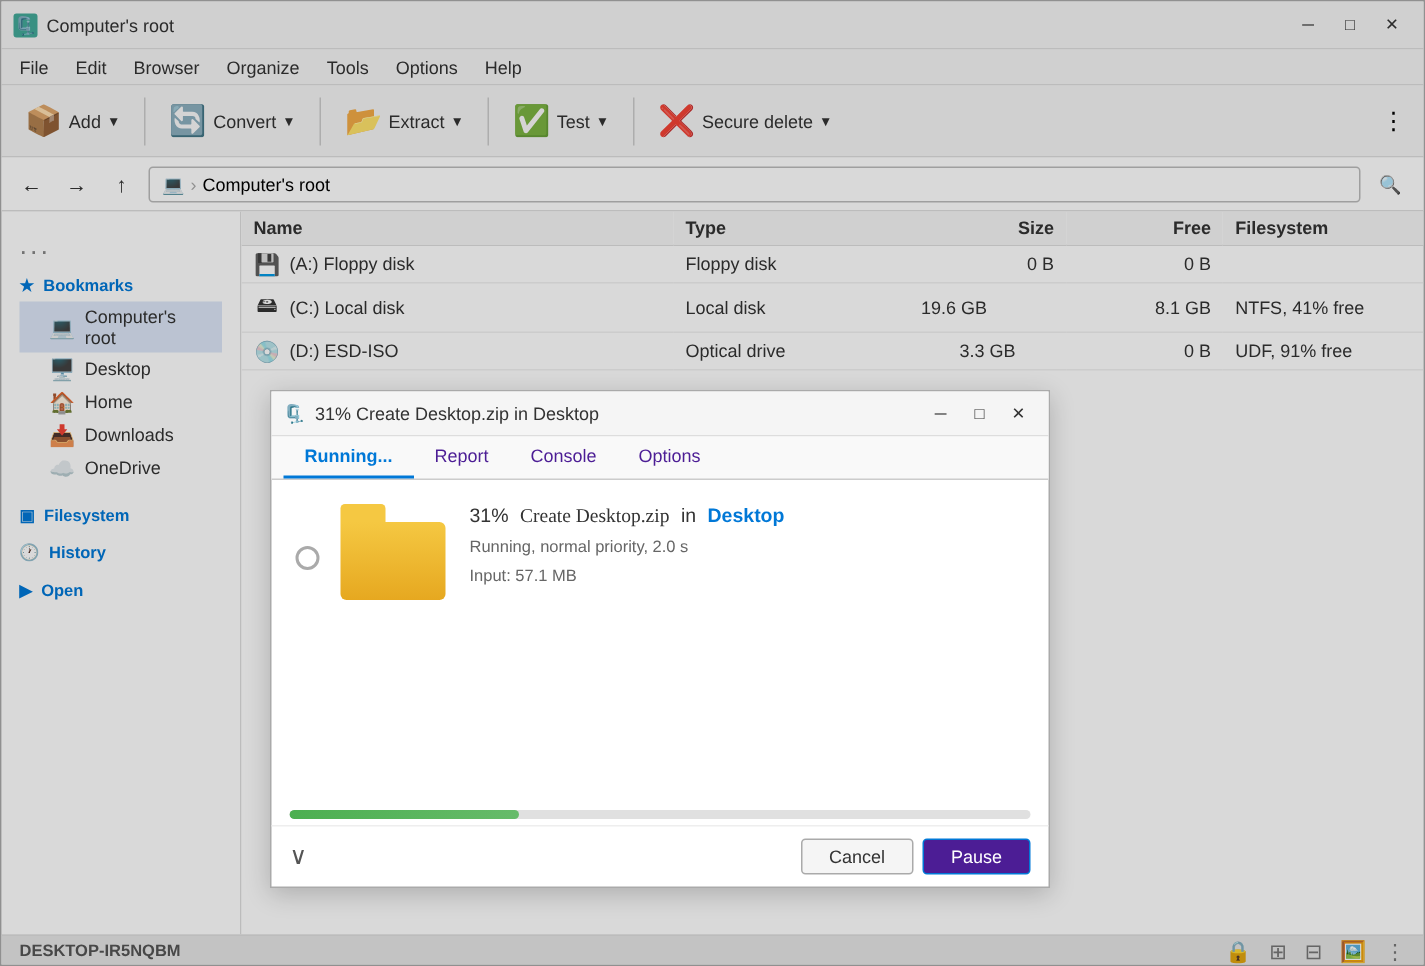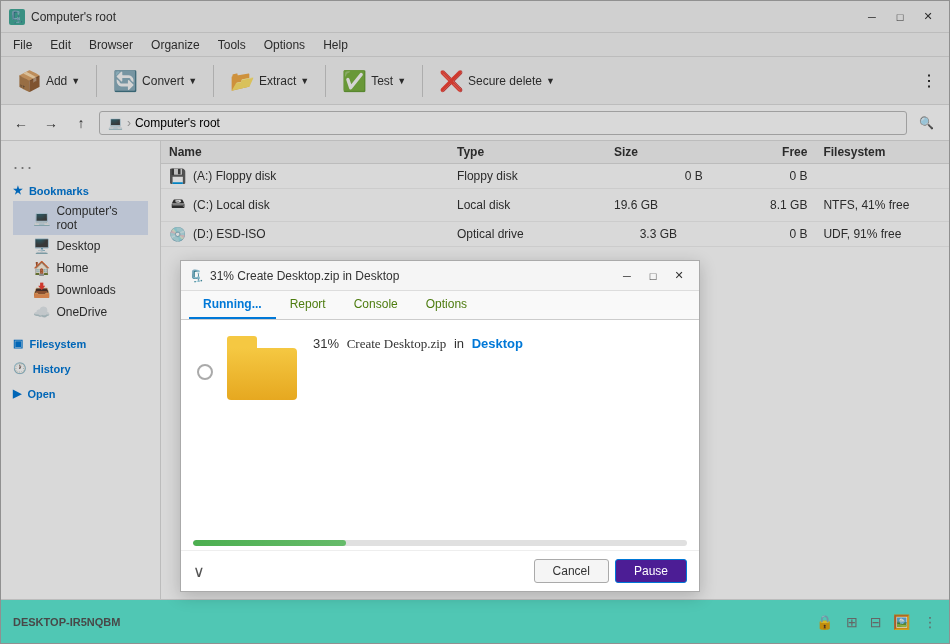--- a/index.html
+++ b/index.html
@@ -48,39 +48,39 @@
 
     
     .file-list { flex: 1; background: #fff; overflow: auto; }
     .file-table { width: 100%; border-collapse: collapse; }
     .file-table th { text-align: left; padding: 4px 8px; font-size: 12px; font-weight: 600; color: #333; border-bottom: 1px solid #ddd; background: #f5f5f5; position: sticky; top: 0; }
     .file-table td { padding: 4px 8px; font-size: 12px; color: #333; border-bottom: 1px solid #f0f0f0; }
     .file-name-cell { display: flex; align-items: center; gap: 6px; }
     .file-icon { font-size: 14px; width: 18px; text-align: center; }
 
     
-    .status-bar { height: 44px; background: #5eead4; border-top: 1px solid #ddd; display: flex; align-items: center; justify-content: space-between; padding: 0 12px; }
+    .status-bar { height: 20px; background: #e5e5e5; border-top: 1px solid #ddd; display: flex; align-items: center; justify-content: space-between; padding: 0 12px; }
     .status-left { font-size: 11px; color: #555; font-weight: 600; }
     .status-right { display: flex; align-items: center; gap: 12px; }
     .status-icon { font-size: 14px; color: #777; cursor: pointer; }
 
     
     .dialog-overlay { position: absolute; top: 0; left: 0; width: 100%; height: 100%; background: rgba(0,0,0,0.15); z-index: 100; }
 
     
     .progress-dialog { position: absolute; top: 260px; left: 180px; width: 520px; background: #fff; border: 1px solid #aaa; box-shadow: 0 4px 16px rgba(0,0,0,0.2); z-index: 200; }
     .dialog-titlebar { height: 30px; background: #f5f5f5; display: flex; align-items: center; padding: 0 8px; border-bottom: 1px solid #ddd; justify-content: space-between; }
     .dialog-title-left { display: flex; align-items: center; gap: 6px; }
     .dialog-title-text { font-size: 12px; color: #333; }
     .dialog-controls { display: flex; gap: 2px; }
     .dialog-btn { width: 24px; height: 20px; display: flex; align-items: center; justify-content: center; font-size: 11px; cursor: pointer; background: transparent; border: none; color: #333; }
 
     
     .dialog-tabs { display: flex; border-bottom: 1px solid #ccc; padding: 0 8px; background: #f9f9f9; }
-    .dialog-tab { padding: 6px 14px; font-size: 12px; cursor: pointer; color: #4d7c0f; border-bottom: 2px solid transparent; }
+    .dialog-tab { padding: 6px 14px; font-size: 12px; cursor: pointer; color: #4c1d95; border-bottom: 2px solid transparent; }
     .dialog-tab.active { border-bottom: 2px solid #0078d7; color: #0078d7; font-weight: 600; }
 
     
     .dialog-content { padding: 16px; min-height: 220px; }
     .progress-row { display: flex; align-items: flex-start; gap: 14px; }
     .folder-icon-large { width: 72px; height: 64px; position: relative; }
     .folder-body { width: 70px; height: 52px; background: linear-gradient(180deg, #f5c842 0%, #e6a820 100%); border-radius: 0 4px 4px 4px; position: absolute; bottom: 0; left: 0; }
     .folder-tab { width: 30px; height: 12px; background: #f5c842; border-radius: 3px 3px 0 0; position: absolute; top: 0; left: 0; }
     .progress-info { flex: 1; }
     .progress-title { font-size: 13px; color: #333; margin-bottom: 4px; }
@@ -223,21 +223,21 @@
         </div>
       </div>
     </div>
 
     <div class="file-list">
       <table class="file-table">
         <thead>
           <tr>
             <th style="min-width:220px;">Name</th>
             <th style="min-width:120px;">Type</th>
-            <th style="min-width:80px; text-align:left;margin-top:30px;">Size</th>
+            <th style="min-width:80px; text-align:right;margin-top:30px;">Size</th>
             <th style="min-width:80px; text-align:right;">Free</th>
             <th>Filesystem</th>
           </tr>
         </thead>
         <tbody>
           <tr>
             <td>
               <div class="file-name-cell">
                 <span class="file-icon">💾</span>
                 <span>(A:) Floppy disk</span>
@@ -325,20 +325,22 @@
         <div class="folder-body"></div>
       </div>
 
       <div class="progress-info">
         <div class="progress-title">
           <span>31%</span>
           <span style="margin-left:4px;font-family:Liberation Serif, serif;">Create Desktop.zip</span>
           <span style="margin:0 4px;">in</span>
           <span class="dest" style="color:#0078d7;font-weight:600;">Desktop</span>
         </div>
+        <div class="progress-detail">Running, normal priority, 2.0 s</div>
+        <div class="progress-detail">Input: 57.1 MB</div>
       </div>
     </div>
   </div>
 
   <div class="progress-bar-area">
     <div class="progress-bar-track">
       <div class="progress-bar-fill"></div>
     </div>
   </div>
 

